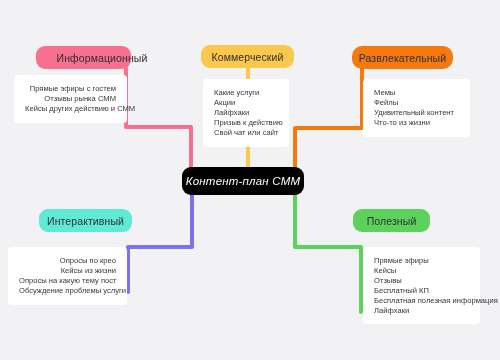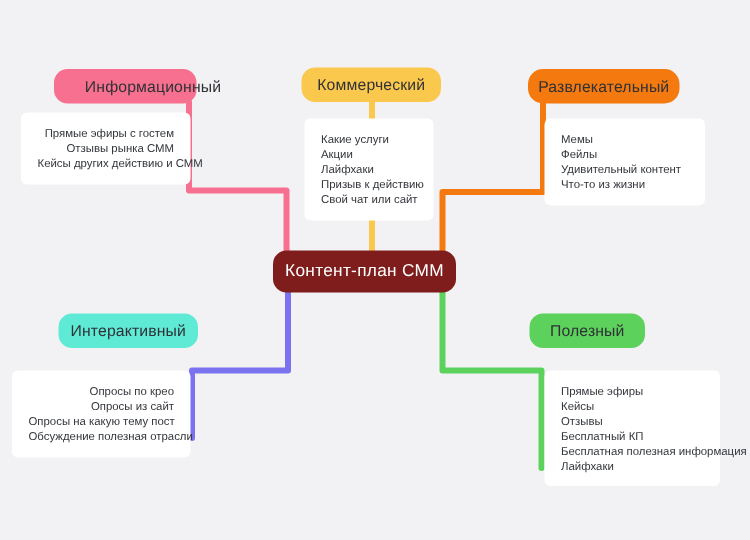--- a/index.html
+++ b/index.html
@@ -114,30 +114,30 @@
       <div>Свой чат или сайт</div>
     </div>
   <div class="card left-align" id="card-ent">
       <div>Мемы</div>
       <div>Фейлы</div>
       <div>Удивительный контент</div>
       <div>Что-то из жизни</div>
     </div>
   <div class="card right-align" id="card-inter">
       <div>Опросы по крео</div>
-      <div>Опросы из сайт</div>
+      <div>Кейсы из жизни</div>
       <div>Опросы на какую тему пост</div>
-      <div>Обсуждение полезная отрасли</div>
+      <div>Обсуждение проблемы услуги</div>
     </div>
   <div class="card left-align" id="card-useful">
       <div>Прямые эфиры</div>
       <div>Кейсы</div>
       <div>Отзывы</div>
       <div>Бесплатный КП</div>
       <div>Бесплатная полезная информация</div>
       <div>Лайфхаки</div>
     </div>
 
-  <div class="center-node" id="center" style="background: #7f1d1d; color: rgb(255, 255, 255);">
+  <div class="center-node" id="center" style="background: #000000; color: rgb(255, 255, 255); font-style: italic;">
     <span>Контент-план СММ</span>
   </div>
 
 </div>
 
 </body></html>

